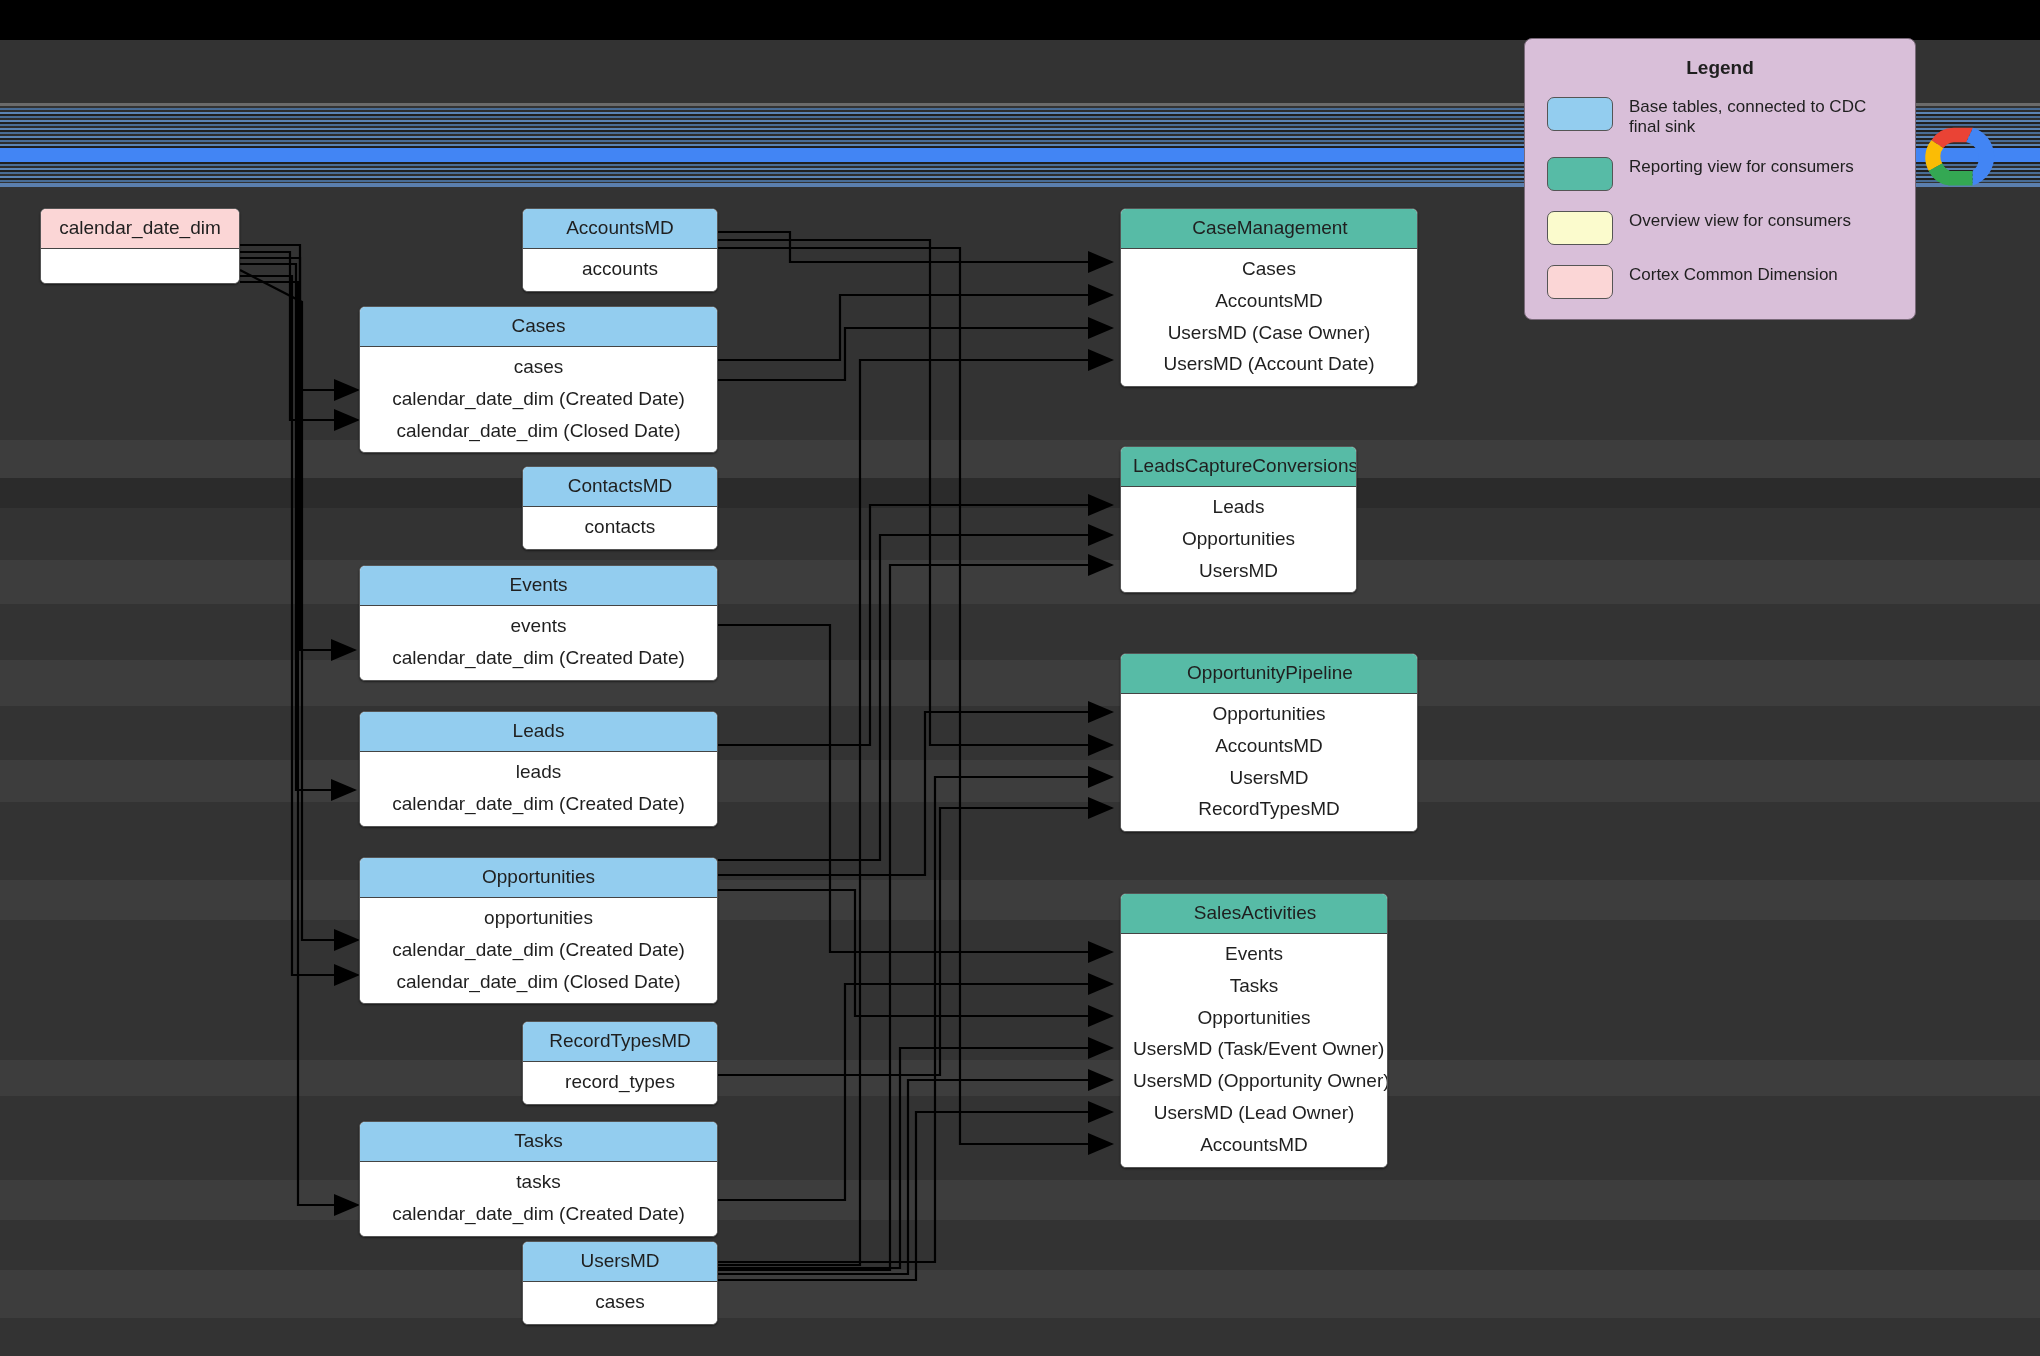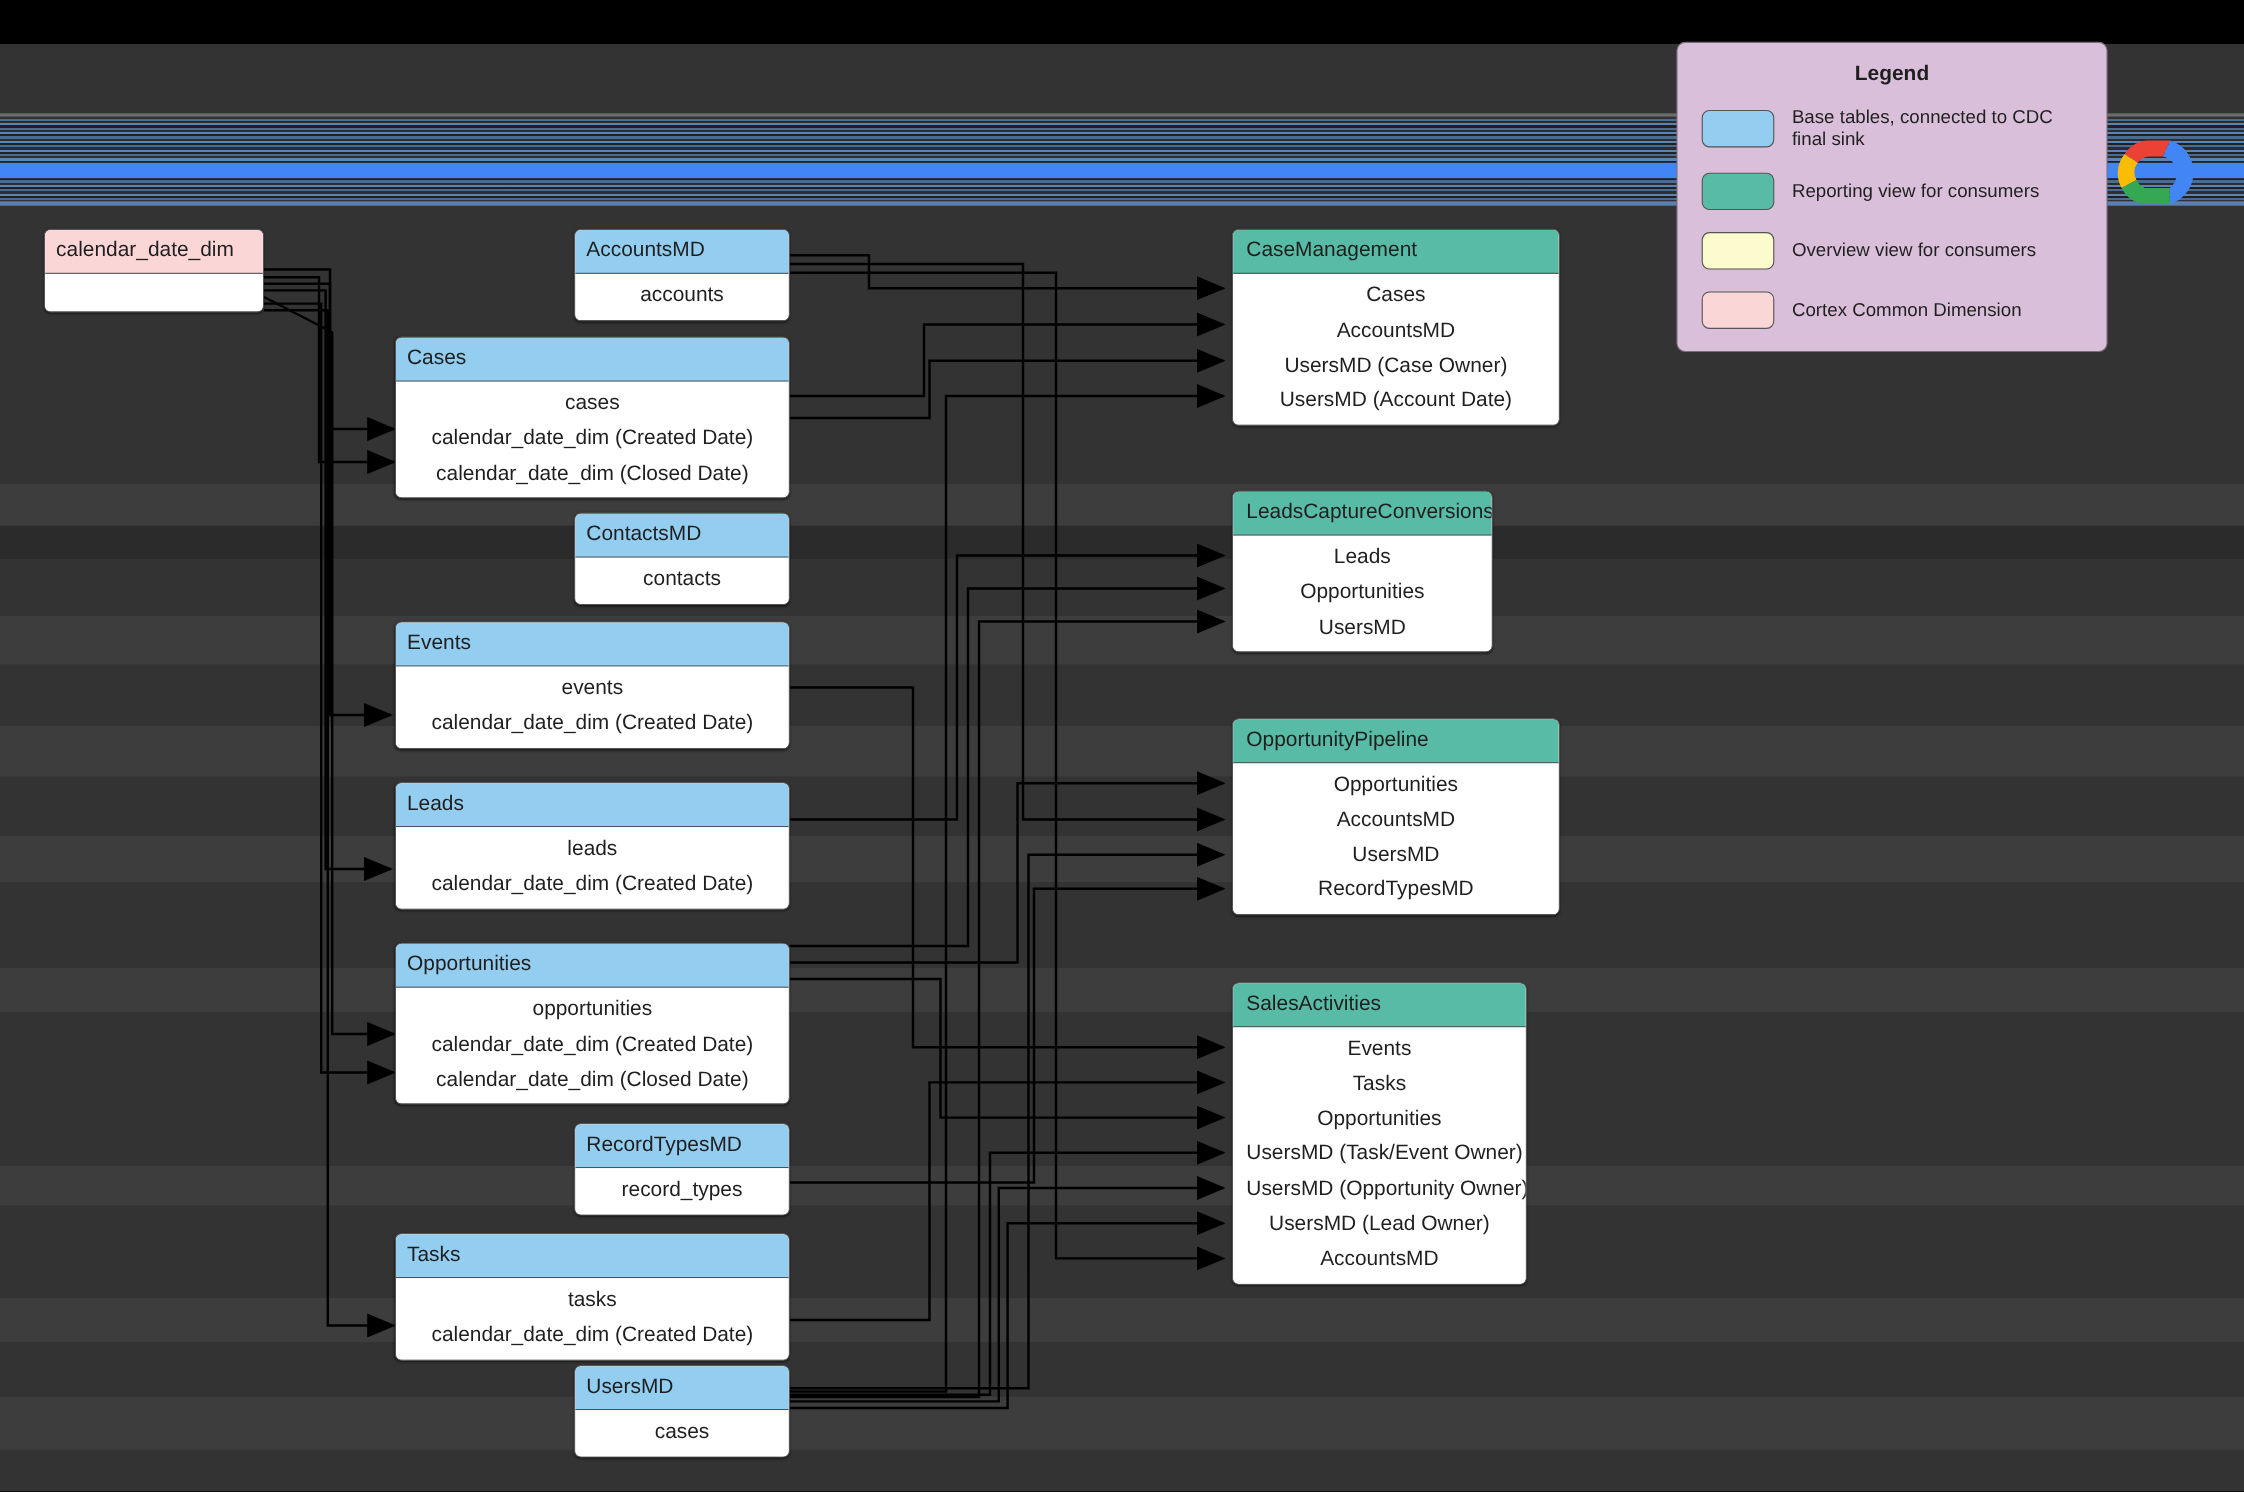--- a/index.html
+++ b/index.html
@@ -46,20 +46,21 @@
   
   .node {
     position: absolute;
     border: 1px solid #555;
     border-radius: 6px;
     background: #ffffff;
     overflow: hidden;
     box-shadow: 0 1px 2px rgba(0,0,0,.5);
   }
   .node .hdr {
+    text-align: center;
     font-size: 19px;
     color: #1f1f1f;
     padding: 9px 10px;
     border-bottom: 1px solid #444;
     line-height: 1.1;
   }
   .node .rows { background: #fff; padding: 4px 0 6px; }
   .node .rows .row {
     text-align: center;
     font-size: 19px;
@@ -86,21 +87,21 @@
     border-radius: 8px;
     padding: 18px 22px 20px;
   }
   .legend .lg-title {
     text-align: center;
     font-weight: bold;
     font-size: 19px;
     color: #1f1f1f;
     margin-bottom: 18px;
   }
-  .lg-row { display: flex; align-items: center; gap: 16px; margin-bottom: 20px; }
+  .lg-row { display: flex; align-items: flex-start; gap: 16px; margin-bottom: 20px; }
   .lg-row:last-child { margin-bottom: 0; }
   .lg-sw {
     width: 66px; height: 34px; flex: 0 0 66px;
     border: 1px solid #555; border-radius: 7px;
   }
   .lg-txt { font-size: 17px; color: #1f1f1f; line-height: 1.18; }
 
   
   .gcp-logo { position: absolute; left: 1908px; top: 100px; width: 104px; height: 96px; }
 </style>

